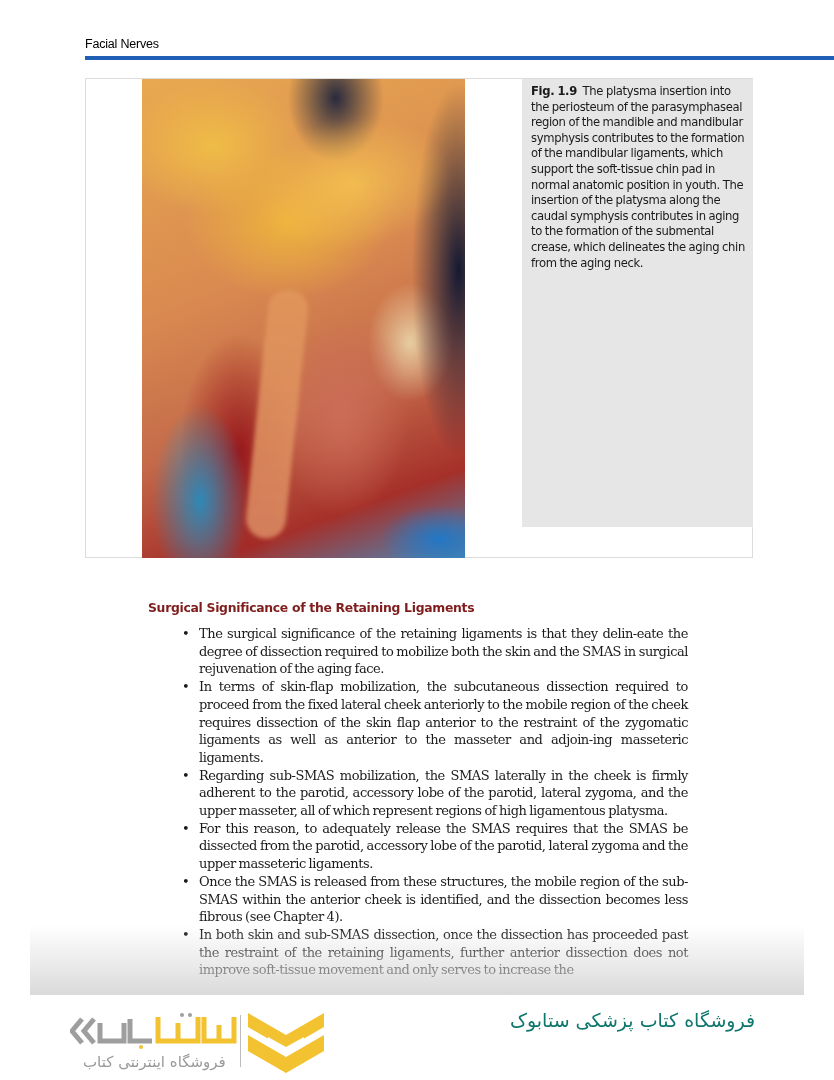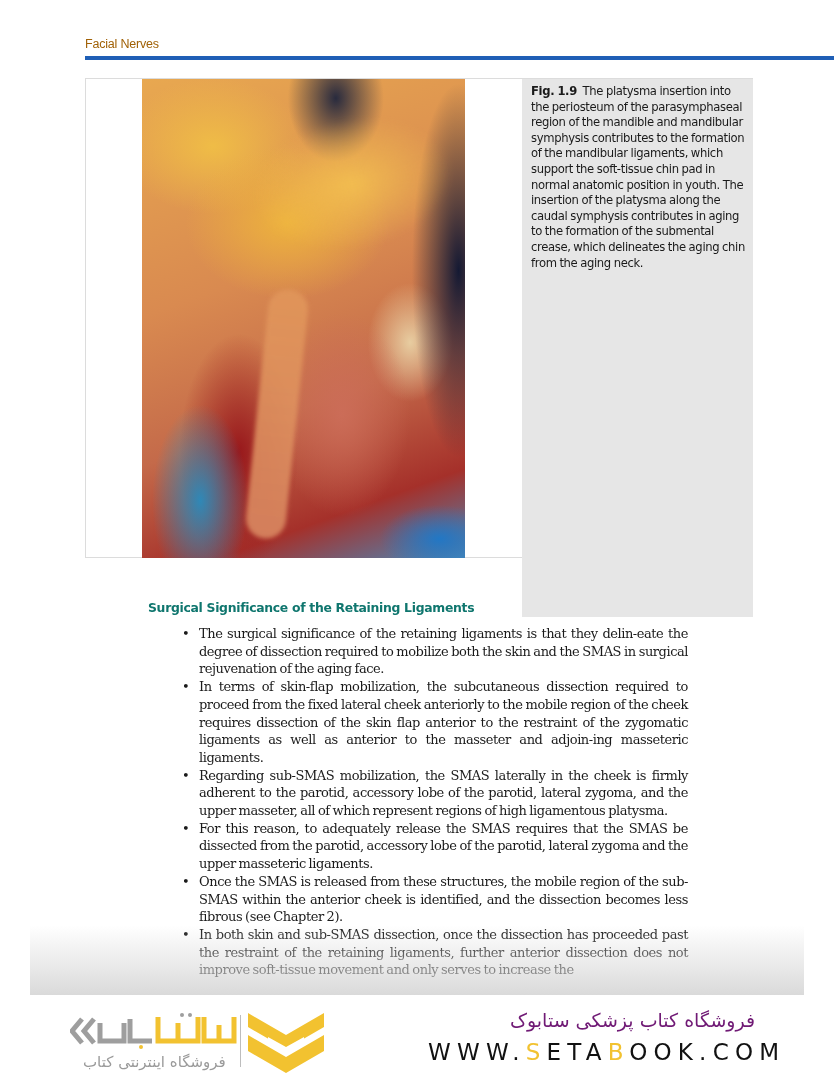--- a/index.html
+++ b/index.html
@@ -5,21 +5,21 @@
     html, body { margin: 0; padding: 0; }
     body {
       width: 834px; height: 1080px; position: relative; overflow: hidden;
       background: #ffffff;
       font-family: "DejaVu Serif", serif;
       color: #1a1a1a;
     }
     .running-head {
       position: absolute; left: 85px; top: 37px;
       font-family: "Liberation Sans", sans-serif;
-      font-size: 12.5px; color: #a16207; letter-spacing: -0.2px;
+      font-size: 12.5px; color: #000000; letter-spacing: -0.2px;
     }
     .head-rule {
       position: absolute; left: 85px; top: 56px; width: 749px; height: 4px;
       background: #1f5fb6;
     }
     .figure {
       position: absolute; left: 85px; top: 78px; width: 668px; height: 480px;
       border: 1px solid #dcdcdc; background: #ffffff; box-sizing: border-box;
     }
     .photo {
@@ -41,33 +41,33 @@
       position: absolute; left: 115px; top: 210px; width: 40px; height: 250px;
       background: linear-gradient(180deg, rgba(225,150,90,0.9), rgba(220,140,100,0.85));
       transform: rotate(6deg); border-radius: 20px; filter: blur(2px);
     }
     .photo .fold {
       position: absolute; left: 110px; top: 40px; width: 200px; height: 130px;
       background: radial-gradient(ellipse at 50% 50%, rgba(245,195,80,0.85), rgba(245,195,80,0) 70%);
       transform: rotate(-10deg); filter: blur(3px);
     }
     .caption-panel {
-      position: absolute; left: 436px; top: 0; width: 231px; height: 538px;
+      position: absolute; left: 436px; top: 0; width: 231px; height: 448px;
       background: #e6e6e6;
     }
     .caption {
       position: absolute; left: 9px; top: 5px; width: 220px;
       font-family: "DejaVu Sans", sans-serif; font-size: 11.6px; line-height: 15.6px;
       color: #1a1a1a; letter-spacing: -0.35px; word-spacing: -0.5px;
     }
     .caption .fig-label { font-weight: bold; }
     .section-title {
       position: absolute; left: 148px; top: 600px;
       font-family: "DejaVu Sans", sans-serif; font-size: 12.4px; font-weight: bold;
-      color: #0f766e; letter-spacing: -0.3px;
+      color: #7f1d1d; letter-spacing: -0.3px;
     }
     .bullets {
       position: absolute; left: 182px; top: 625px; width: 506px; margin: 0; padding: 0;
       list-style: none;
       font-family: "DejaVu Serif", serif; font-size: 13px; line-height: 17.7px;
       letter-spacing: -0.45px; word-spacing: -0.8px;
       text-align: justify; hyphens: manual;
     }
     .bullets li { position: relative; padding-left: 17px; }
     .bullets li .dot {
@@ -88,21 +88,21 @@
       position: absolute; left: 83px; top: 58px;
       font-family: "DejaVu Sans", sans-serif; font-size: 15px; color: #9a9a9a;
       direction: rtl;
     }
     .logo-divider {
       position: absolute; left: 240px; top: 20px; width: 1px; height: 52px; background: #bdbdbd;
     }
     .logo-chevrons { position: absolute; left: 248px; top: 18px; width: 76px; height: 60px; }
     .fa-title {
       position: absolute; left: 510px; top: 14px;
-      font-family: "DejaVu Sans", sans-serif; font-size: 19px; color: #701a75; direction: rtl;
+      font-family: "DejaVu Sans", sans-serif; font-size: 19px; color: #0f766e; direction: rtl;
     }
     .site-url {
       position: absolute; left: 428px; top: 44px;
       font-family: "DejaVu Sans", sans-serif; font-size: 23px; letter-spacing: 6.2px; color: #111;
     }
     .site-url .hl { color: #f2c230; }
   </style>
 </head>
 <body>
 
@@ -122,21 +122,21 @@
   </div>
 </div>
 
 <div class="section-title">Surgical Significance of the Retaining Ligaments</div>
 
 <ul class="bullets">
   <li><span class="dot">•</span><span>The surgical significance of the retaining ligaments is that they delin-eate the degree of dissection required to mobilize both the skin and the SMAS in surgical rejuvenation of the aging face.</span></li>
   <li><span class="dot">•</span><span>In terms of skin-flap mobilization, the subcutaneous dissection required to proceed from the fixed lateral cheek anteriorly to the mobile region of the cheek requires dissection of the skin flap anterior to the restraint of the zygomatic ligaments as well as anterior to the masseter and adjoin-ing masseteric ligaments.</span></li>
   <li><span class="dot">•</span><span>Regarding sub-SMAS mobilization, the SMAS laterally in the cheek is firmly adherent to the parotid, accessory lobe of the parotid, lateral zygoma, and the upper masseter, all of which represent regions of high ligamentous platysma.</span></li>
   <li><span class="dot">•</span><span>For this reason, to adequately release the SMAS requires that the SMAS be dissected from the parotid, accessory lobe of the parotid, lateral zygoma and the upper masseteric ligaments.</span></li>
-  <li><span class="dot">•</span><span>Once the SMAS is released from these structures, the mobile region of the sub-SMAS within the anterior cheek is identified, and the dissection becomes less fibrous (see Chapter 2).</span></li>
+  <li><span class="dot">•</span><span>Once the SMAS is released from these structures, the mobile region of the sub-SMAS within the anterior cheek is identified, and the dissection becomes less fibrous (see Chapter 4).</span></li>
   <li><span class="dot">•</span><span>In both skin and sub-SMAS dissection, once the dissection has proceeded past the restraint of the retaining ligaments, further anterior dissection does not improve soft-tissue movement and only serves to increase the</span></li>
 </ul>
 
 <div class="fade"></div>
 
 <div class="footer">
   <svg class="logo-text" viewBox="0 0 170 36">
 
     <polyline points="12,6 2,18 12,30" fill="none" stroke="#9e9e9e" stroke-width="5"></polyline>
     <polyline points="24,6 14,18 24,30" fill="none" stroke="#9e9e9e" stroke-width="5"></polyline>
@@ -151,14 +151,13 @@
     <circle cx="120" cy="2" r="2" fill="#9e9e9e"></circle>
   </svg>
   <div class="logo-sub">فروشگاه اینترنتی کتاب</div>
   <div class="logo-divider"></div>
   <svg class="logo-chevrons" viewBox="0 0 76 60">
     <polygon points="0,0 38,22 76,0 76,14 38,36 0,14" fill="#f2c230"></polygon>
     <polygon points="0,22 38,44 76,22 76,38 38,60 0,38" fill="#f2c230"></polygon>
     <polygon points="20,24 38,34 56,24 56,28 38,38 20,28" fill="#ffffff"></polygon>
   </svg>
   <div class="fa-title">فروشگاه کتاب پزشکی ستابوک</div>
-  <div class="site-url"><span>WWW.</span><span class="hl">S</span><span>ETA</span><span class="hl">B</span><span>OOK.COM</span></div>
 </div>
 
 </body></html>

